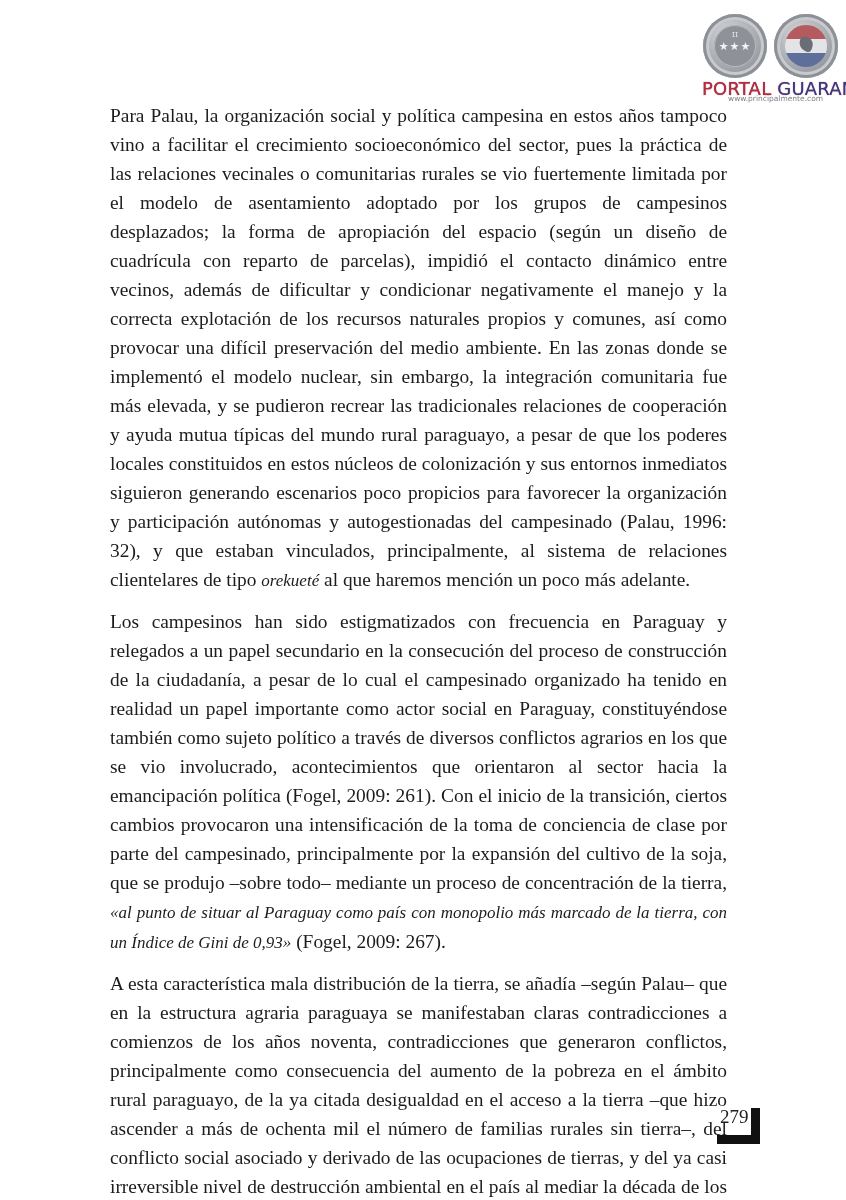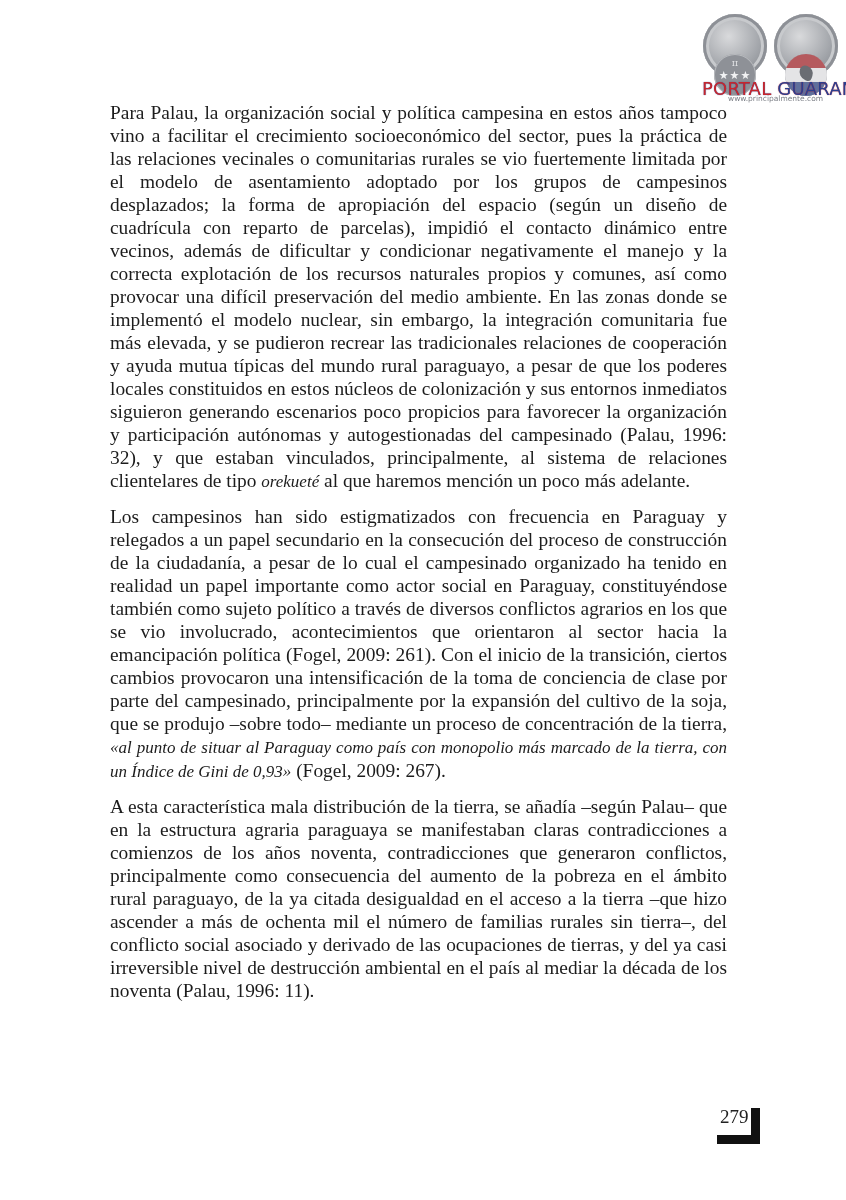--- a/index.html
+++ b/index.html
@@ -41,21 +41,20 @@
   .coin.left { left: 3px; }
   .coin.right { left: 74px; }
   .coin .inner {
     position: absolute;
     left: 11px; top: 11px;
     width: 42px; height: 42px;
     border-radius: 50%;
     background: #8e9197;
     box-shadow: inset 0 0 0 1px #b9bbbf;
     overflow: hidden;
-    margin-top: 29px;
   }
   .coin.left .inner .roman {
     position: absolute; left: 0; right: 0; top: 5px;
     text-align: center; font-size: 8px; color: #e6e7e9;
     font-family: "DejaVu Serif", serif;
   }
   .coin.left .inner .stars {
     position: absolute; left: 0; right: 0; top: 15px;
     text-align: center; font-size: 11px; color: #f1f2f3; letter-spacing: 1px;
     font-family: "DejaVu Sans", sans-serif;
@@ -96,21 +95,21 @@
   
   .text-block {
     position: absolute;
     left: 110px;
     top: 101px;
     width: 629px;
   }
   .text-block p {
     margin: 0 12px 12px 0;
     font-size: 19.4px;
-    line-height: 23px;
+    line-height: 29px;
     text-align: justify;
     hyphens: manual;
   }
   .text-block em {
     font-style: italic;
     font-size: 17px;
   }
   
   .footer {
     position: absolute;

